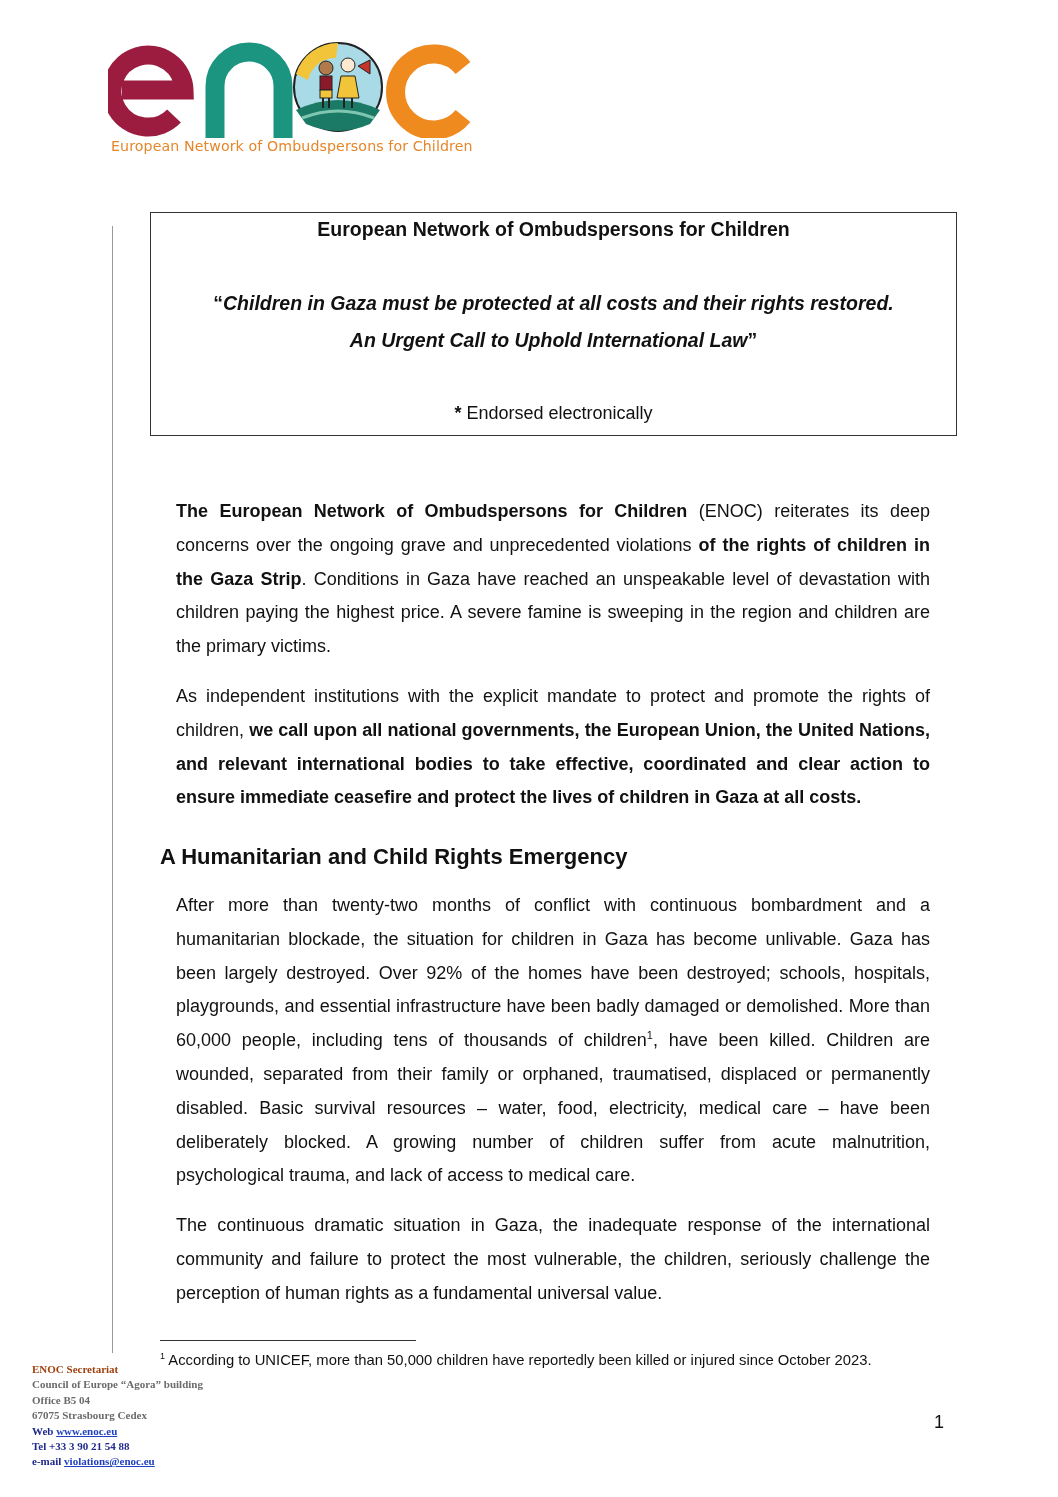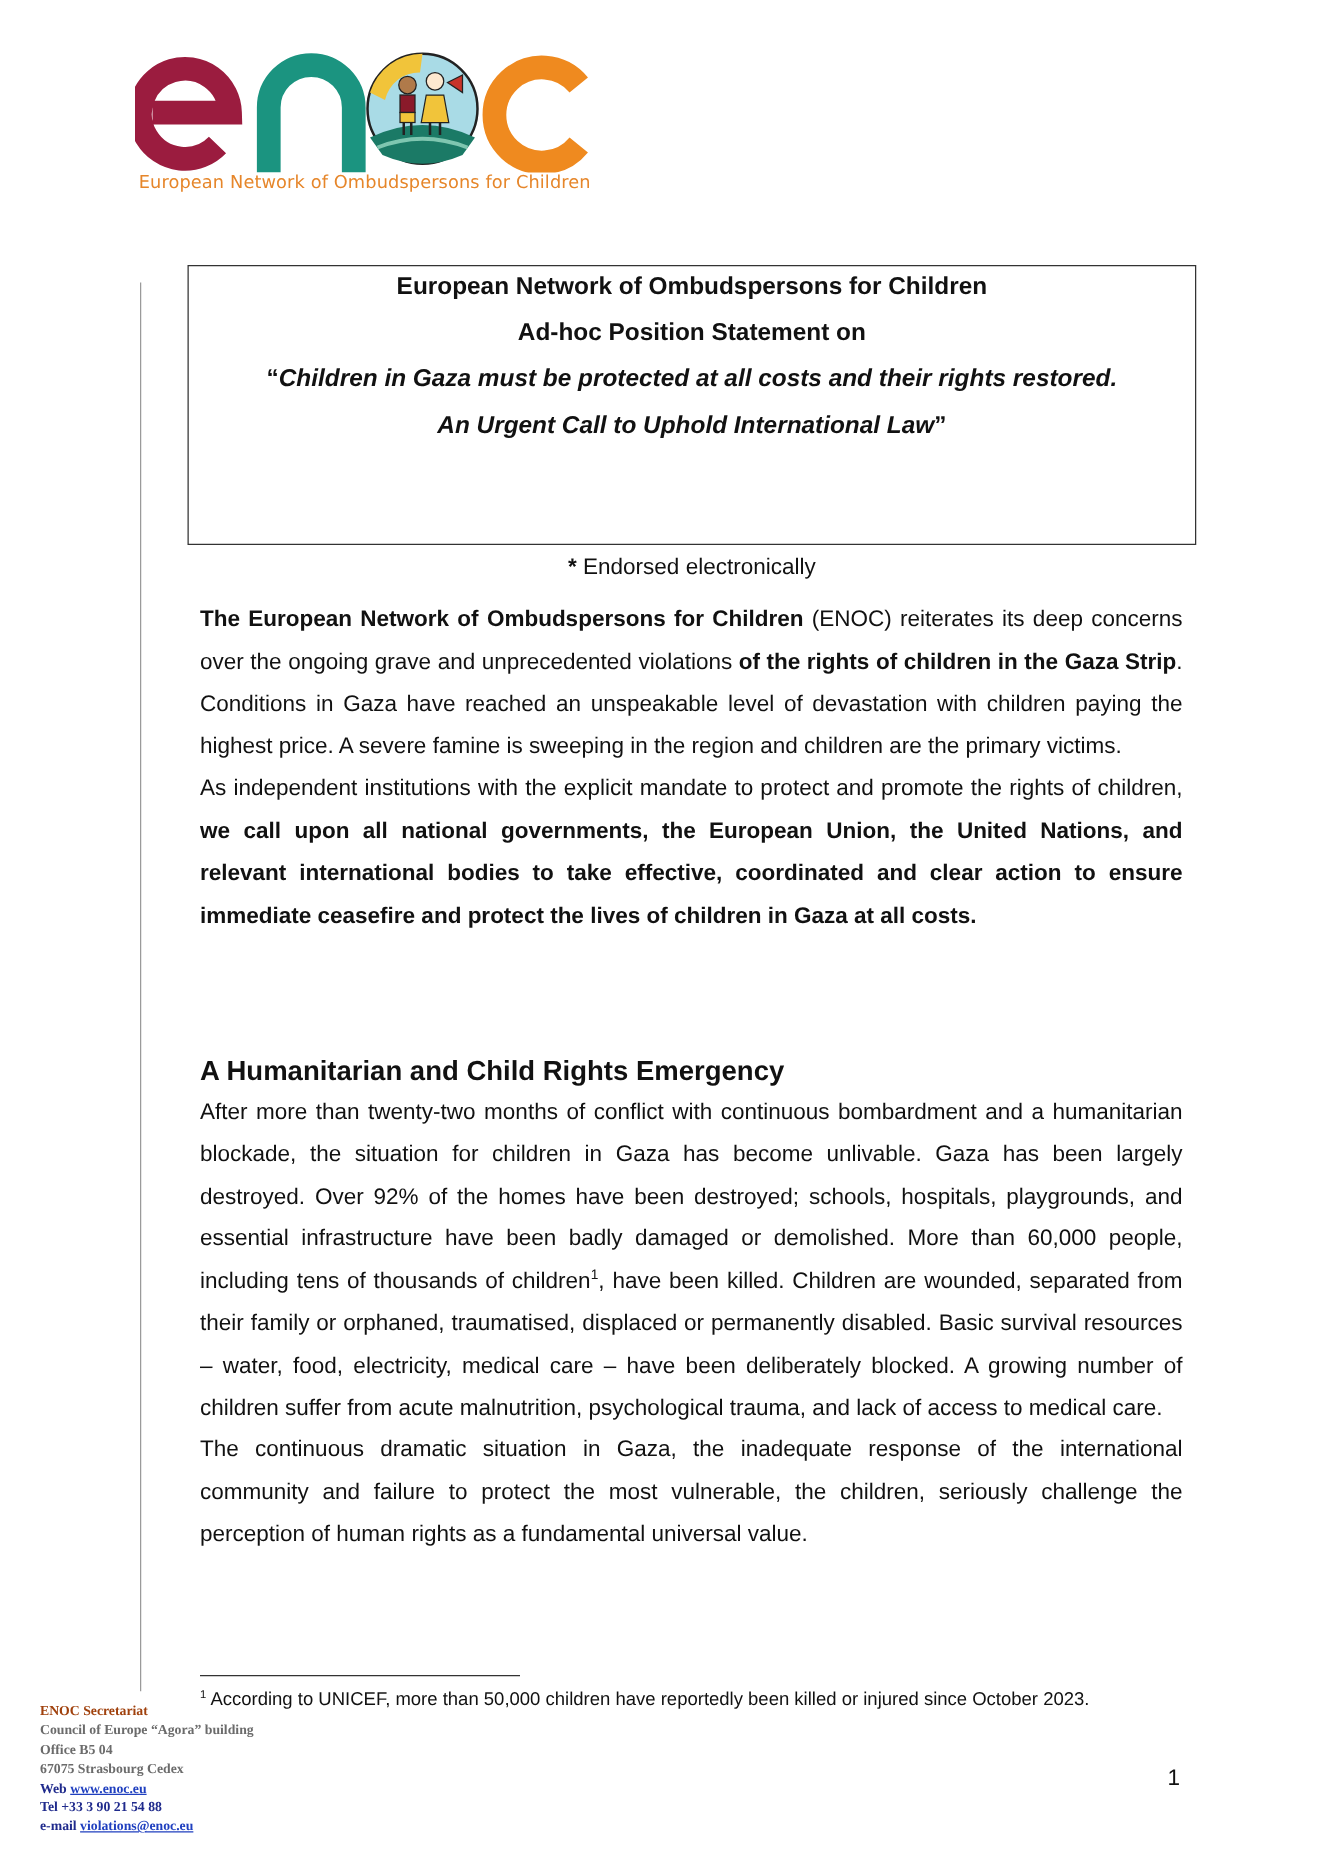--- a/index.html
+++ b/index.html
@@ -16,21 +16,21 @@
 
   
   .title-box { position: absolute; left: 150px; top: 212px; width: 807px; height: 224px; border: 1px solid #333; text-align: center; }
   .title-box .line { position: absolute; left: 0; right: 0; font-size: 19.5px; font-weight: bold; line-height: 24px; }
   .title-box .italic { font-style: italic; }
   .title-box .endorse { font-weight: normal; font-size: 18px; }
   .title-box .endorse b { font-weight: bold; }
 
   
   .body-text { position: absolute; left: 160px; width: 786px; font-size: 18px; line-height: 33.8px; text-align: justify; color: #111; }
-  .body-text p { margin: 0; }
+  .body-text p { margin: 16px; }
   .body-text b { font-weight: bold; }
   .heading { position: absolute; left: 160px; font-size: 22px; font-weight: bold; line-height: 24px; }
   sup { font-size: 11px; vertical-align: super; line-height: 0; }
 
   
   .fn-rule { position: absolute; left: 160px; top: 1340px; width: 256px; height: 1px; background: #333; }
   .footnote { position: absolute; left: 160px; top: 1351px; font-size: 14.8px; line-height: 18px; white-space: nowrap; }
   .footnote sup { font-size: 9px; }
 
   
@@ -75,24 +75,23 @@
 
     <path d="M 355 30 A 38 38 0 1 0 355 78" fill="none" stroke="#ef8a1f" stroke-width="19"></path>
   </svg>
   <div class="logo-tagline">European Network of Ombudspersons for Children</div>
 </div>
 
 <div class="margin-rule"></div>
 
 <div class="title-box">
   <div class="line" style="top:4px;">European Network of Ombudspersons for Children</div>
-  <div class="line" style="top:41px;">Ad-hoc Position Statement on</div>
   <div class="line" style="top:78px;"><span>“</span><span class="italic">Children in Gaza must be protected at all costs and their rights restored.</span></div>
   <div class="line" style="top:115px;"><span class="italic">An Urgent Call to Uphold International Law</span><span>”</span></div>
-  <div class="line endorse" style="top:188px;margin-top:40px;"><b>*</b><span> Endorsed electronically</span></div>
+  <div class="line endorse" style="top:188px;"><b>*</b><span> Endorsed electronically</span></div>
 </div>
 
 <div class="body-text" style="top:479px;">
   <p><b>The European Network of Ombudspersons for Children</b><span> (ENOC) reiterates its deep concerns over the ongoing grave and unprecedented violations </span><b>of the rights of children in the Gaza Strip</b><span>. Conditions in Gaza have reached an unspeakable level of devastation with children paying the highest price. A severe famine is sweeping in the region and children are the primary victims.</span></p>
   <p><span>As independent institutions with the explicit mandate to protect and promote the rights of children, </span><b>we call upon all national governments, the European Union, the United Nations, and relevant international bodies to take effective, coordinated and clear action to ensure immediate ceasefire and protect the lives of children in Gaza at all costs.</b></p>
 </div>
 
 <div class="heading" style="top:845px;">A Humanitarian and Child Rights Emergency</div>
 
 <div class="body-text" style="top:873px;">

